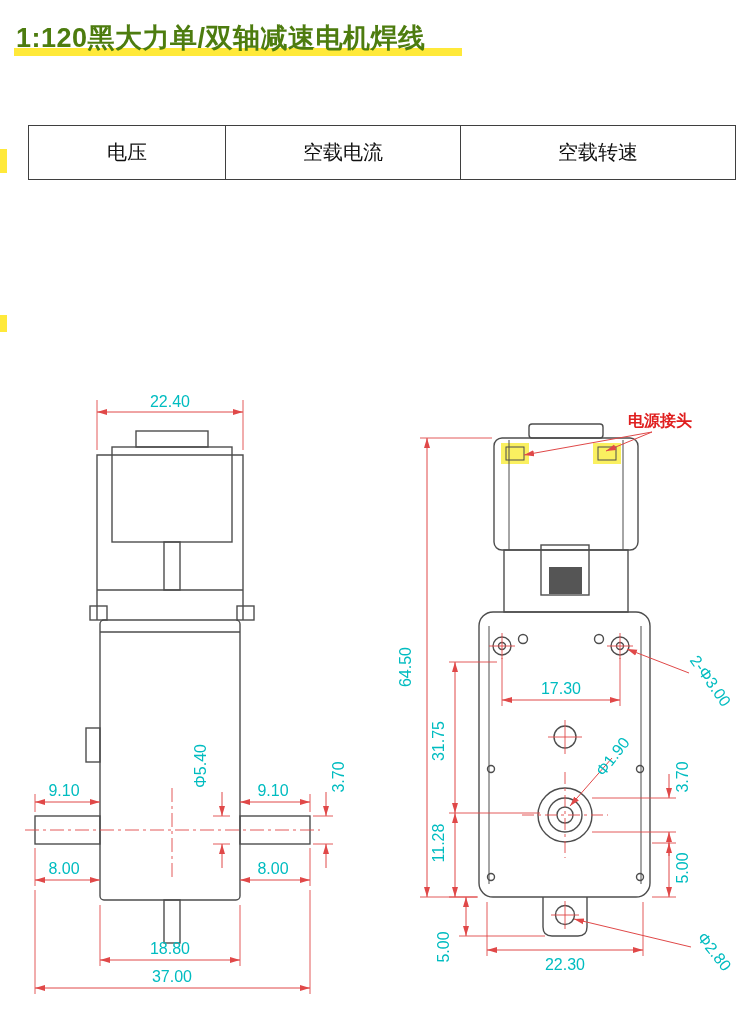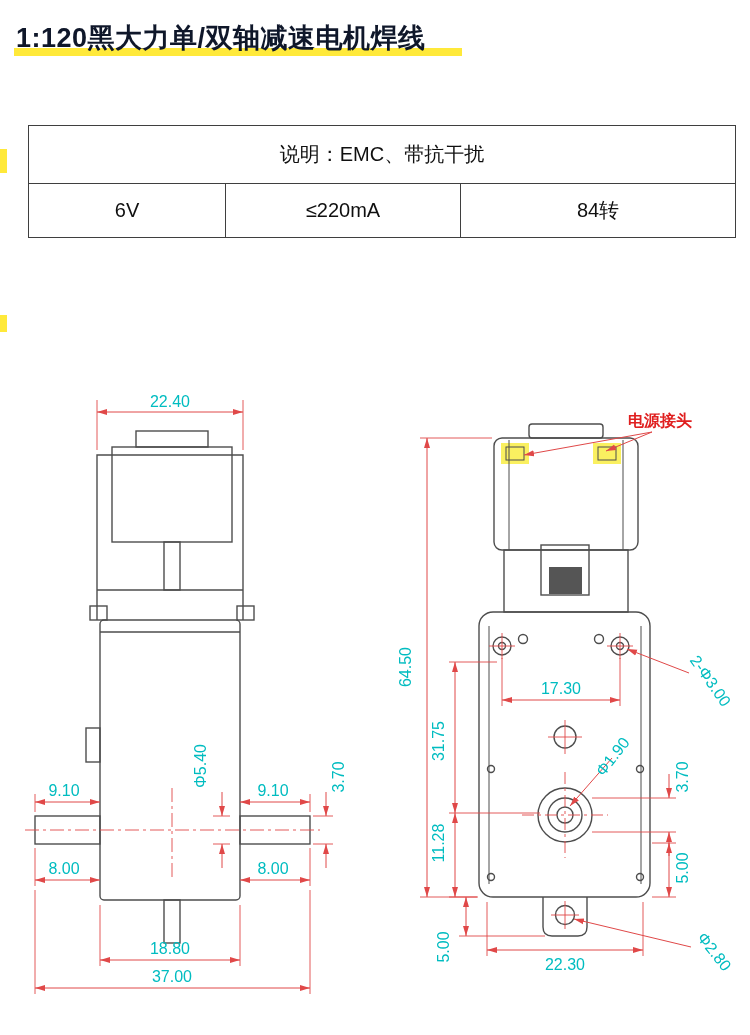--- a/index.html
+++ b/index.html
@@ -3,21 +3,21 @@
 <meta charset="utf-8">
 <style>
   * { margin:0; padding:0; box-sizing:border-box; }
   html,body { background:#fff; }
   body {
     width:750px; height:1035px; position:relative; overflow:hidden;
     font-family:"Liberation Sans","DejaVu Sans",sans-serif;
   }
   .page-title {
     position:absolute; left:16px; top:20px; z-index:2;
-    font-size:27px; font-weight:bold; color:#0f172a; letter-spacing:0.5px;
+    font-size:27px; font-weight:bold; color:#4d7c0f; letter-spacing:0.5px;
   }
   .title-underline {
     position:absolute; left:14px; top:48px; width:448px; height:8px;
     background:#ffe93a; z-index:1;
   }
   .edge-mark { position:absolute; left:0; width:7px; background:#ffe93a; z-index:1; }
   .edge-mark.m1 { top:149px; height:24px; }
   .edge-mark.m2 { top:315px; height:17px; }
   table.spec {
     position:absolute; left:28px; top:125px; width:707px;
@@ -39,27 +39,24 @@
 <div class="edge-mark m1"></div>
 <div class="edge-mark m2"></div>
 
 <table class="spec">
   <colgroup>
       <col style="width:197px">
       <col style="width:235px">
       <col style="width:275px">
     </colgroup>
   <tbody>
-      <tr class="caption-row">
-    <td colspan="3">说明：EMC、带抗干扰</td>
-  </tr>
   <tr>
-    <td>6V</td>
-    <td>≤220mA</td>
-    <td>84转</td>
+    <td>电压</td>
+    <td>空载电流</td>
+    <td>空载转速</td>
   </tr>
 </tbody>
   </table>
 
 <svg class="drawing" width="750" height="655" viewBox="0 380 750 655">
   <defs>
     <marker id="aE" markerWidth="12" markerHeight="9" refX="10" refY="4" orient="auto" markerUnits="userSpaceOnUse">
       <path d="M0,1 L10,4 L0,7 Z" fill="#e04848"></path>
     </marker>
     <marker id="aS" markerWidth="12" markerHeight="9" refX="0" refY="4" orient="auto" markerUnits="userSpaceOnUse">

